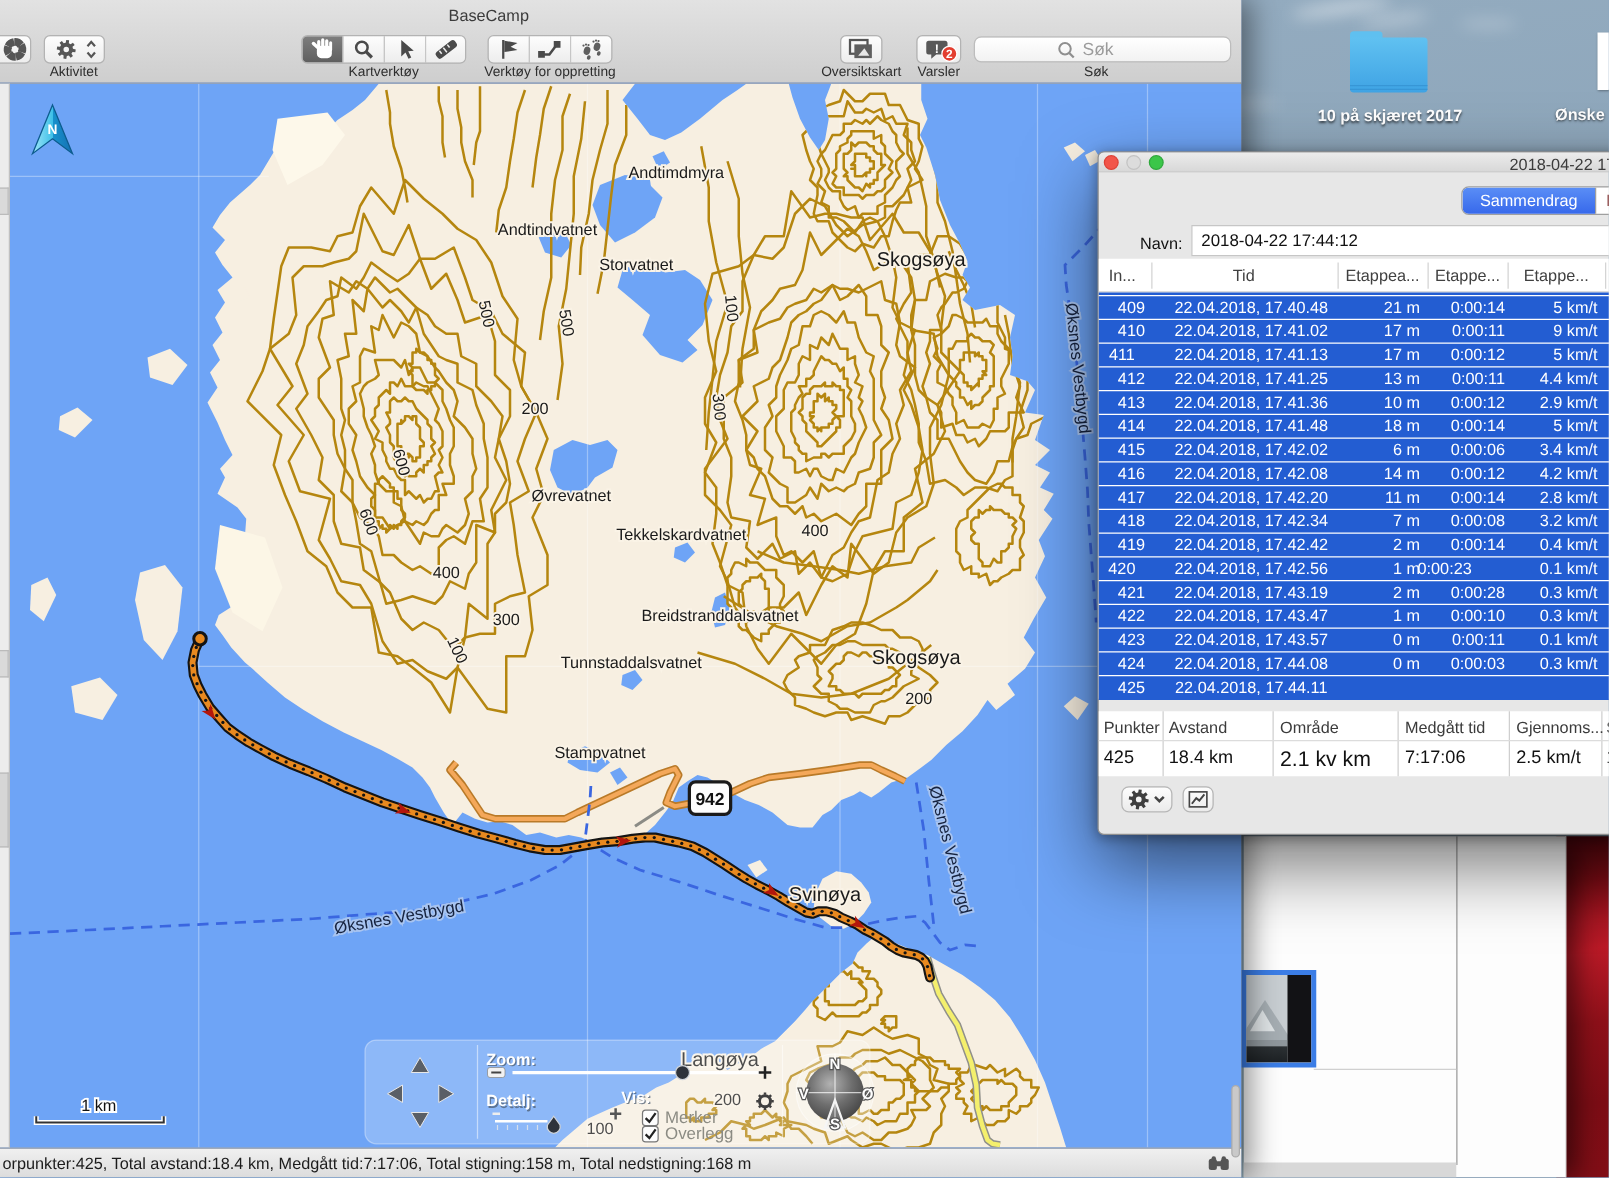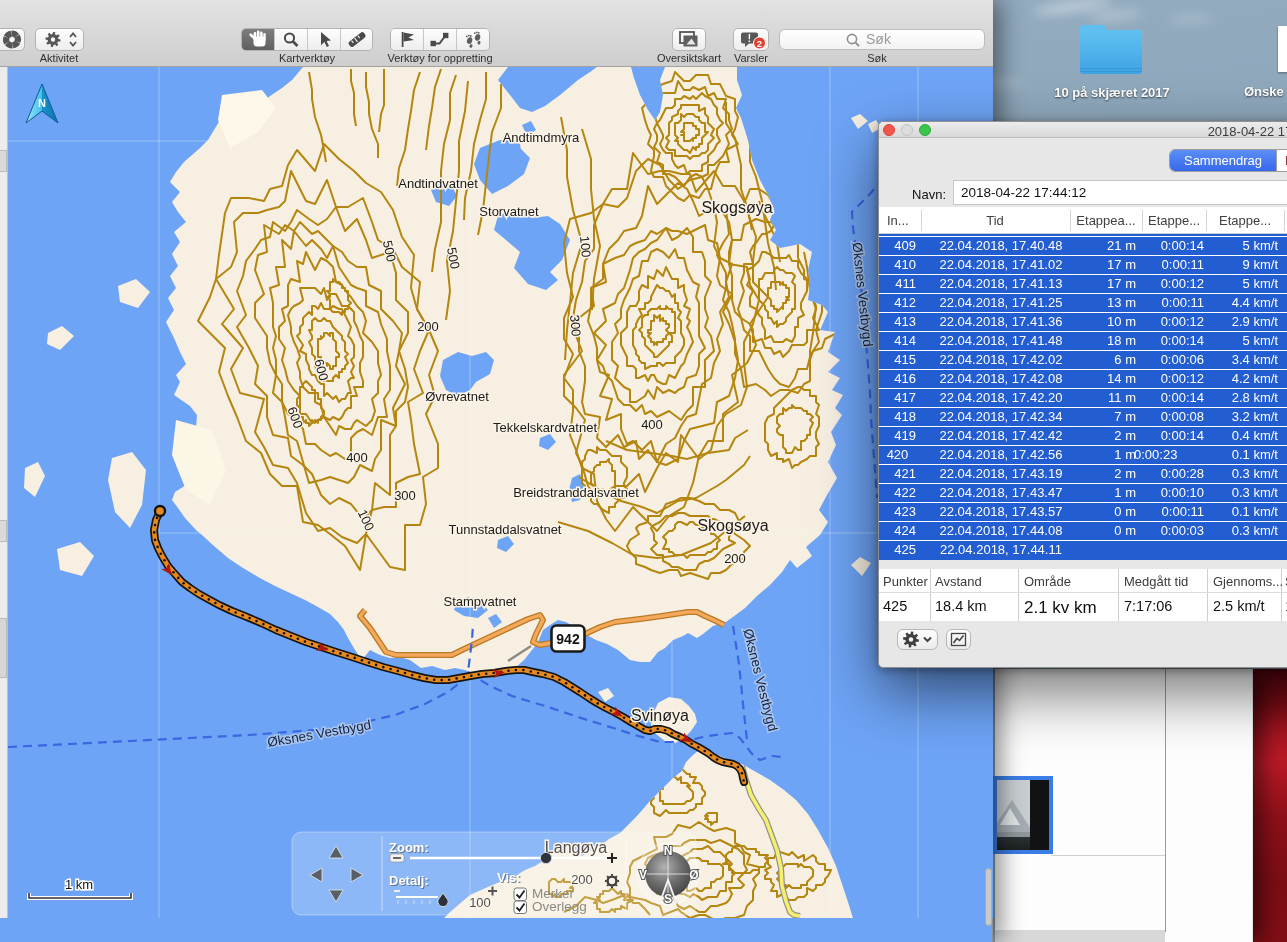--- a/index.html
+++ b/index.html
@@ -50,20 +50,21 @@
 <div class="ab" style="left:-6px;top:20px;width:0;height:0;border-left:21px solid transparent;border-right:21px solid transparent;border-bottom:32px solid #a5adb2"></div>
 <div class="ab" style="left:3px;top:28px;width:0;height:0;border-left:10px solid transparent;border-right:10px solid transparent;border-bottom:17px solid #dfe4e6"></div>
 <div class="ab" style="left:0;top:52px;width:33px;height:5px;background:#8f979c"></div>
 <div class="ab" style="left:0;top:57px;width:33px;height:13px;background:linear-gradient(#2c3134,#1d2124)"></div>
 <div class="ab" style="left:33px;top:0;width:19px;height:70px;background:#121215"></div>
 </div>
 </div>
 <div id="dock" class="ab"></div>
 <div id="app" class="ab">
 <div id="tbar" class="ab">
+<div class="ab ttl">BaseCamp</div>
 <div class="tbtn" style="left:-10px;width:35px"><svg width="33" height="21" viewBox="0 0 33 21">
           <g transform="translate(21,10.5)" fill="#565656">
             <path transform="rotate(0)" d="M-0.6,-9 A9,9 0 0 1 7,-5.6 L2.2,-1.4 A3.2,3.2 0 0 0 -0.6,-3.2 Z"></path>
             <path transform="rotate(60)" d="M-0.6,-9 A9,9 0 0 1 7,-5.6 L2.2,-1.4 A3.2,3.2 0 0 0 -0.6,-3.2 Z"></path>
             <path transform="rotate(120)" d="M-0.6,-9 A9,9 0 0 1 7,-5.6 L2.2,-1.4 A3.2,3.2 0 0 0 -0.6,-3.2 Z"></path>
             <path transform="rotate(180)" d="M-0.6,-9 A9,9 0 0 1 7,-5.6 L2.2,-1.4 A3.2,3.2 0 0 0 -0.6,-3.2 Z"></path>
             <path transform="rotate(240)" d="M-0.6,-9 A9,9 0 0 1 7,-5.6 L2.2,-1.4 A3.2,3.2 0 0 0 -0.6,-3.2 Z"></path>
             <path transform="rotate(300)" d="M-0.6,-9 A9,9 0 0 1 7,-5.6 L2.2,-1.4 A3.2,3.2 0 0 0 -0.6,-3.2 Z"></path>
           </g>
         </svg></div>
@@ -498,20 +499,29 @@
         <text x="668" y="903">S</text>
 <text x="643" y="879">V</text>
         <text x="694" y="879">Ø</text>
 </g>
 </svg>
 <div id="sidebar" class="ab">
       <div class="ab" style="left:0;top:83px;width:7px;height:22px;background:#dadada;border:1px solid #bbb;border-left:none"></div>
       <div class="ab" style="left:0;top:453px;width:7px;height:22px;background:#dadada;border:1px solid #bbb;border-left:none"></div>
       <div class="ab" style="left:0;top:551px;width:7px;height:60px;background:#d6d6d6;border:1px solid #bbb;border-left:none"></div>
     </div>
+<div id="sbar" class="ab">orpunkter:425, Total avstand:18.4 km, Medgått tid:7:17:06, Total stigning:158 m, Total nedstigning:168 m<svg class="ab" style="left:966px;top:5px" width="18" height="14" viewBox="0 0 18 14">
+        <g fill="#555">
+          <rect x="1" y="3" width="6.5" height="9" rx="2"></rect>
+          <rect x="10.5" y="3" width="6.5" height="9" rx="2"></rect>
+          <rect x="6" y="5" width="6" height="4"></rect>
+          <circle cx="5" cy="2.8" r="1.8"></circle>
+          <circle cx="13" cy="2.8" r="1.8"></circle>
+        </g>
+      </svg></div>
 <div class="ab" style="left:985px;top:868px;width:7px;height:58px;background:#c9c9c9;border:1px solid #ababab;border-radius:4px"></div>
 </div>
 <div id="fwin" class="ab">
 <div class="ab" style="left:0;top:0;width:100%;height:16px;background:linear-gradient(#ececec,#d8d8d8);border-bottom:1px solid #bdbdbd;border-radius:5px 5px 0 0"></div>
 <div class="tl" style="left:4px;background:#f2554a;border:1px solid #dd4237"></div>
 <div class="tl" style="left:22px;background:#dcdcdc;border:1px solid #c3c3c3"></div>
 <div class="tl" style="left:40px;background:#3bc649;border:1px solid #2fa83c"></div>
 <div class="ab" style="left:0;top:2px;width:100%;text-align:center;font-size:13px;color:#3c3c3c">2018-04-22 17:44:12</div>
 <div class="ab" style="left:290px;top:27px;width:230px;height:23px;border:1px solid #9f9f9f;border-radius:6px;background:#fff;overflow:hidden">
       <div class="ab" style="left:0;top:0;width:106px;height:23px;background:linear-gradient(#5a8ef6,#3465ea);color:#fff;font-size:13px;text-align:center;line-height:22px">Sammendrag</div>
@@ -543,21 +553,21 @@
 <div class="rt" style="left:324px;width:75px;text-align:right">5 km/t</div>
 </div>
 <div class="row" style="top:49px;height:18px">
 <div class="rt" style="left:0;width:37px;text-align:right">410</div>
 <div class="rt" style="left:42px;width:160px;text-align:center">22.04.2018, 17.41.02</div>
 <div class="rt" style="left:197px;width:60px;text-align:right">17 m</div>
 <div class="rt" style="left:255px;width:70px;text-align:right">0:00:11</div>
 <div class="rt" style="left:324px;width:75px;text-align:right">9 km/t</div>
 </div>
 <div class="row" style="top:68px;height:18px">
-<div class="rt" style="left:0;width:37px;text-align:right">411</div>
+<div class="rt" style="left:0;width:37px;text-align:center">411</div>
 <div class="rt" style="left:42px;width:160px;text-align:center">22.04.2018, 17.41.13</div>
 <div class="rt" style="left:197px;width:60px;text-align:right">17 m</div>
 <div class="rt" style="left:255px;width:70px;text-align:right">0:00:12</div>
 <div class="rt" style="left:324px;width:75px;text-align:right">5 km/t</div>
 </div>
 <div class="row" style="top:87px;height:18px">
 <div class="rt" style="left:0;width:37px;text-align:right">412</div>
 <div class="rt" style="left:42px;width:160px;text-align:center">22.04.2018, 17.41.25</div>
 <div class="rt" style="left:197px;width:60px;text-align:right">13 m</div>
 <div class="rt" style="left:255px;width:70px;text-align:right">0:00:11</div>

